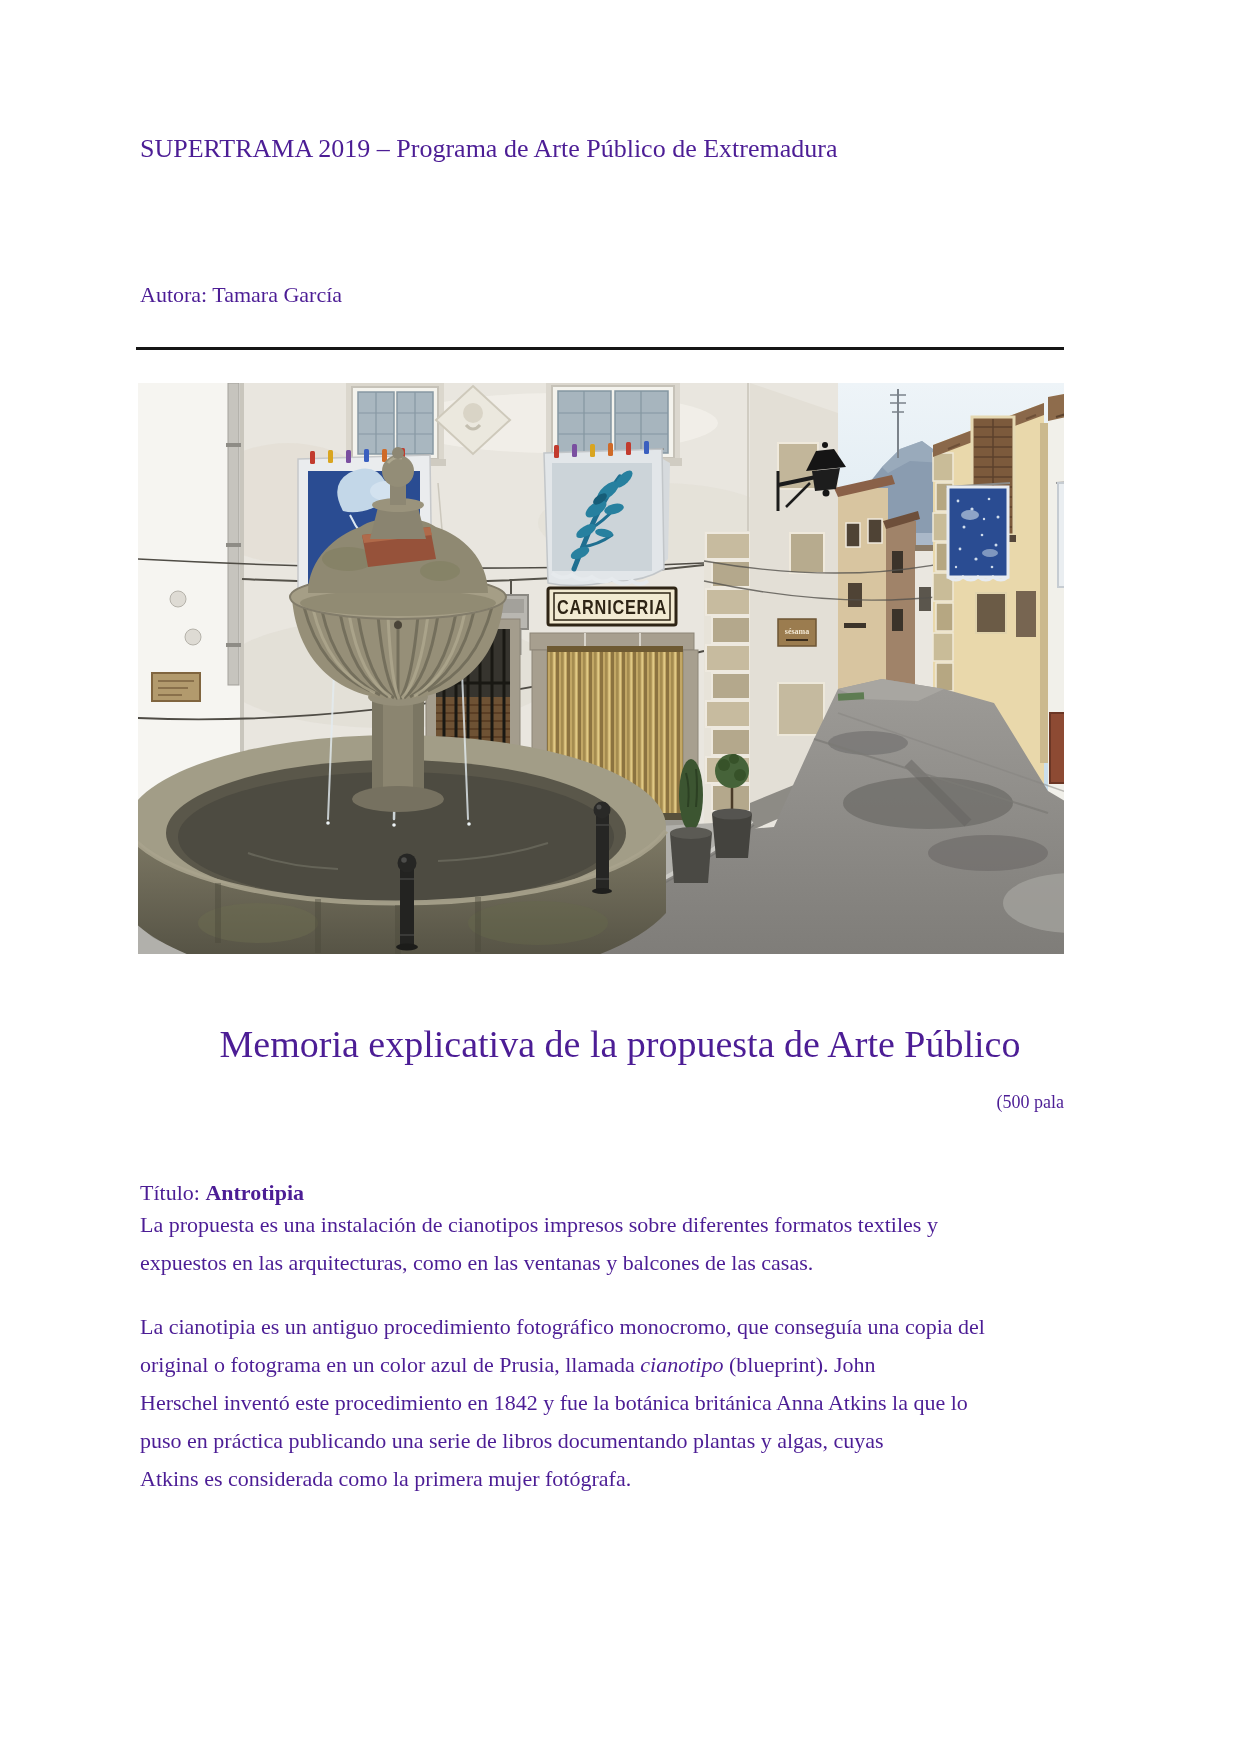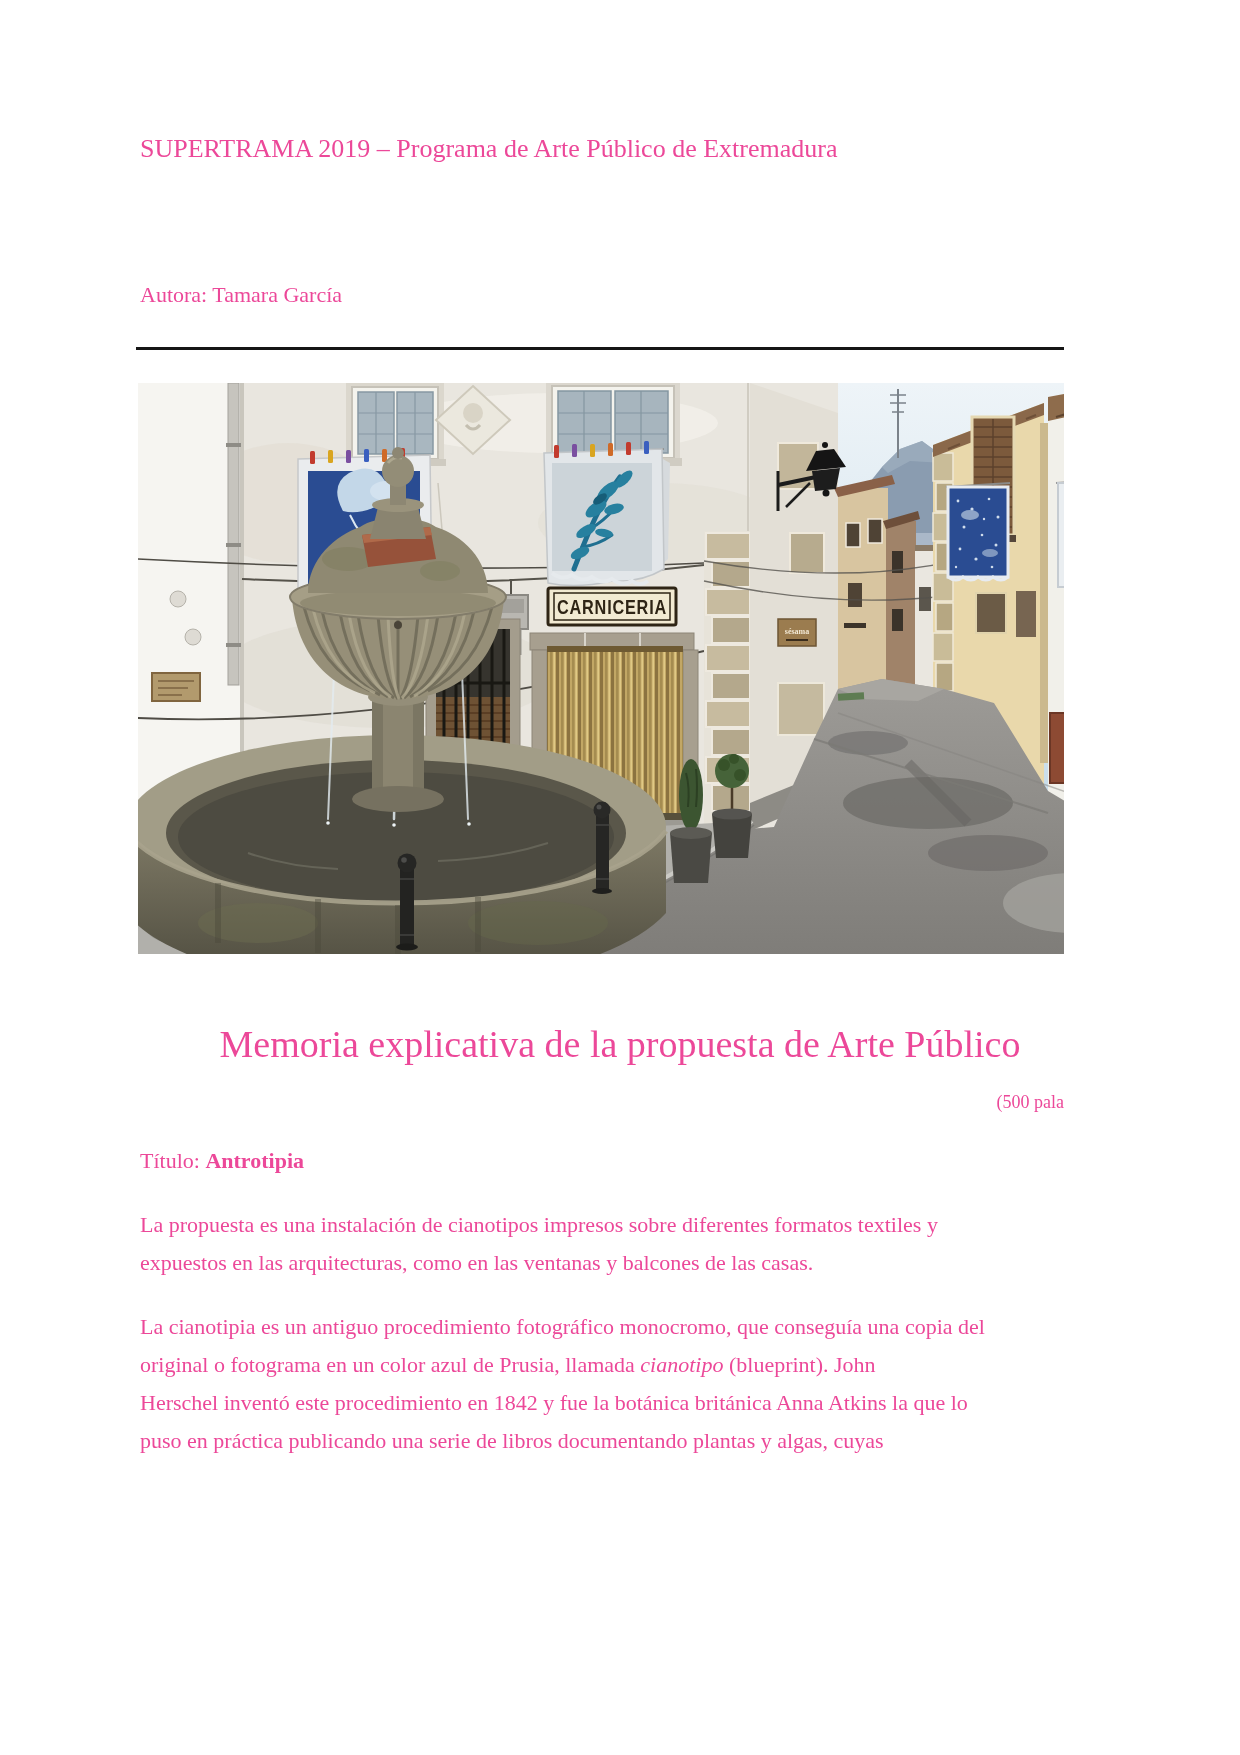--- a/index.html
+++ b/index.html
@@ -1,29 +1,29 @@
 <!DOCTYPE html>
 <html><head>
 <meta charset="utf-8">
 <style>
   html,body{margin:0;padding:0;background:#ffffff;}
   .page{position:relative;width:1064px;height:1755px;background:#ffffff;overflow:hidden;
-        font-family:"Liberation Serif", serif;color:#ec4899;}
+        font-family:"Liberation Serif", serif;color:#4c1d95;}
   .abs{position:absolute;}
   .program-line{top:133px;left:140px;font-size:26px;line-height:32px;white-space:nowrap;}
   .doc-title{top:196px;left:140px;font-size:26px;line-height:54px;white-space:nowrap;font-weight:400;margin:0;}
   .doc-title .t-big{font-size:42px;}
   .doc-title .t-emph{font-weight:700;}
   .author-line{top:281px;left:140px;font-size:22px;line-height:28px;white-space:nowrap;}
   .rule{top:347px;left:136px;width:964px;height:0;border-top:3px solid #161616;}
   .photo-fig{top:383px;left:138px;width:985px;height:571px;margin:0;}
   .memoria-heading{top:1022px;left:140px;width:960px;margin:0;font-size:38px;line-height:44px;
                    font-weight:400;text-align:center;white-space:nowrap;}
   .word-limit{top:1088px;left:140px;width:960px;text-align:right;font-size:18px;line-height:28px;}
-  .titulo{top:1146px;left:140px;font-size:22px;line-height:30px;white-space:nowrap;}
+  .titulo{top:1178px;left:140px;font-size:22px;line-height:30px;white-space:nowrap;}
   .titulo strong{font-weight:700;}
   .paragraphs{top:1206px;left:140px;width:1000px;}
   .body-para{margin:0 0 26px 0;font-size:22px;line-height:38px;}
   .body-para .line{display:block;white-space:nowrap;}
   .body-para em{font-style:italic;}
 </style>
 </head>
 <body>
 
 <div class="page">
@@ -453,16 +453,17 @@
   <div class="abs paragraphs">
       <p class="body-para">
         <span class="line"><span>La propuesta es una instalación de cianotipos impresos sobre diferentes formatos textiles y</span></span>
         <span class="line"><span>expuestos en las arquitecturas, como en las ventanas y balcones de las casas.</span></span>
       </p>
       <p class="body-para">
         <span class="line"><span>La cianotipia es un antiguo procedimiento fotográfico monocromo, que conseguía una copia del</span></span>
         <span class="line"><span>original o fotograma en un color azul de Prusia, llamada </span><em>cianotipo</em><span> (blueprint). John</span></span>
         <span class="line"><span>Herschel inventó este procedimiento en 1842 y fue la botánica británica Anna Atkins la que lo</span></span>
         <span class="line"><span>puso en práctica publicando una serie de libros documentando plantas y algas, cuyas</span></span>
+        <span class="line"><span>Atkins es considerada como la primera mujer fotógrafa.</span></span>
       </p>
     </div>
 
 </div>
 
 </body></html>

